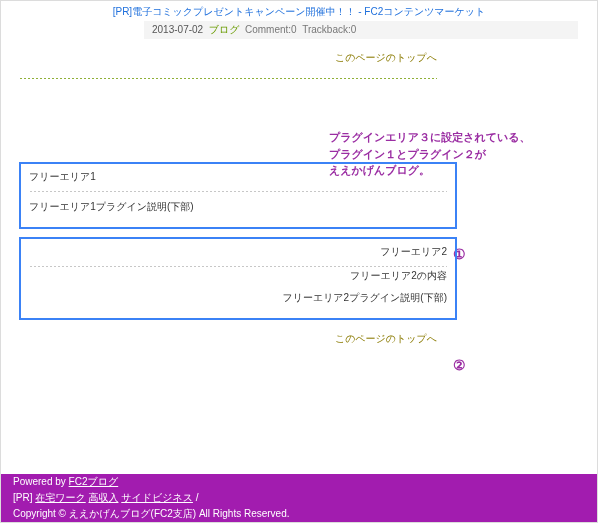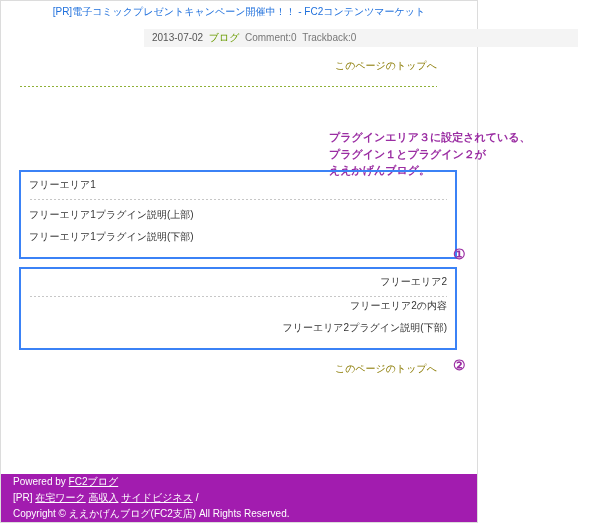--- a/index.html
+++ b/index.html
@@ -5,25 +5,25 @@
   html, body { margin: 0; padding: 0; }
   body {
     width: 600px;
     height: 525px;
     font-family: "Hiragino Kaku Gothic Pro", "Meiryo", sans-serif;
     font-size: 11px;
     background: #fff;
     position: relative;
     overflow: hidden;
   }
-  .page { border: 1px solid #dcdcdc; width: 478px; height: 523px; box-sizing: border-box; display: flex; flex-direction: column; }
+  .page { border: 1px solid #dcdcdc; width: 598px; height: 523px; box-sizing: border-box; display: flex; flex-direction: column; }
   .topbar { text-align: center; padding: 4px 0 2px; }
   .topbar a { color: #1e6fdc; font-size: 10px; text-decoration: none; }
   .content-col { padding-left: 18px; padding-right: 8px; flex: 1 1 auto; position: relative; }
-  .meta-row { background: #f4f4f4; padding: 2px 8px; font-size: 10px; color: #333; margin-top: 8px; }
+  .meta-row { background: #f4f4f4; padding: 2px 8px; font-size: 10px; color: #333; }
   .meta-row .date { color: #555; }
   .meta-row .cat { color: #699b00; }
   .meta-row .cm  { color: #777; }
   .top-link { text-align: right; font-size: 10px; margin: 12px 0; }
   .top-link a { color: #8a7a00; text-decoration: none; }
   .dots { height: 3px; margin: 4px 0;
           background-image: radial-gradient(circle, #8fb037 0.8px, transparent 0.9px);
           background-size: 4px 3px; background-repeat: repeat-x; }
   .dots-grey { height: 3px; margin: 4px 0;
           background-image: radial-gradient(circle, #c7c7c7 0.8px, transparent 0.9px);
@@ -68,21 +68,20 @@
 
     <div class="annot" style="left:328px; top:108px;">プラグインエリア３に設定されている、
 プラグイン１とプラグイン２が
 ええかげんブログ。</div>
 
     <div style="height:78px;"></div>
 
     <div class="plugin-box left w-right">
       <div class="pb-title">フリーエリア1</div>
       <div class="dots-grey"></div>
-      <div class="pb-para">フリーエリア1プラグイン説明(上部)</div>
       <div class="pb-para">フリーエリア1プラグイン説明(下部)</div>
     </div>
 
     <div class="circ" style="left:452px; top:225px;">①</div>
 
     <div class="plugin-box right w-right">
       <div class="pb-title">フリーエリア2</div>
       <div class="dots-grey"></div>
       <div class="pb-para" style="margin-top:-4px">フリーエリア2の内容</div>
       <div class="pb-para">フリーエリア2プラグイン説明(下部)</div>

